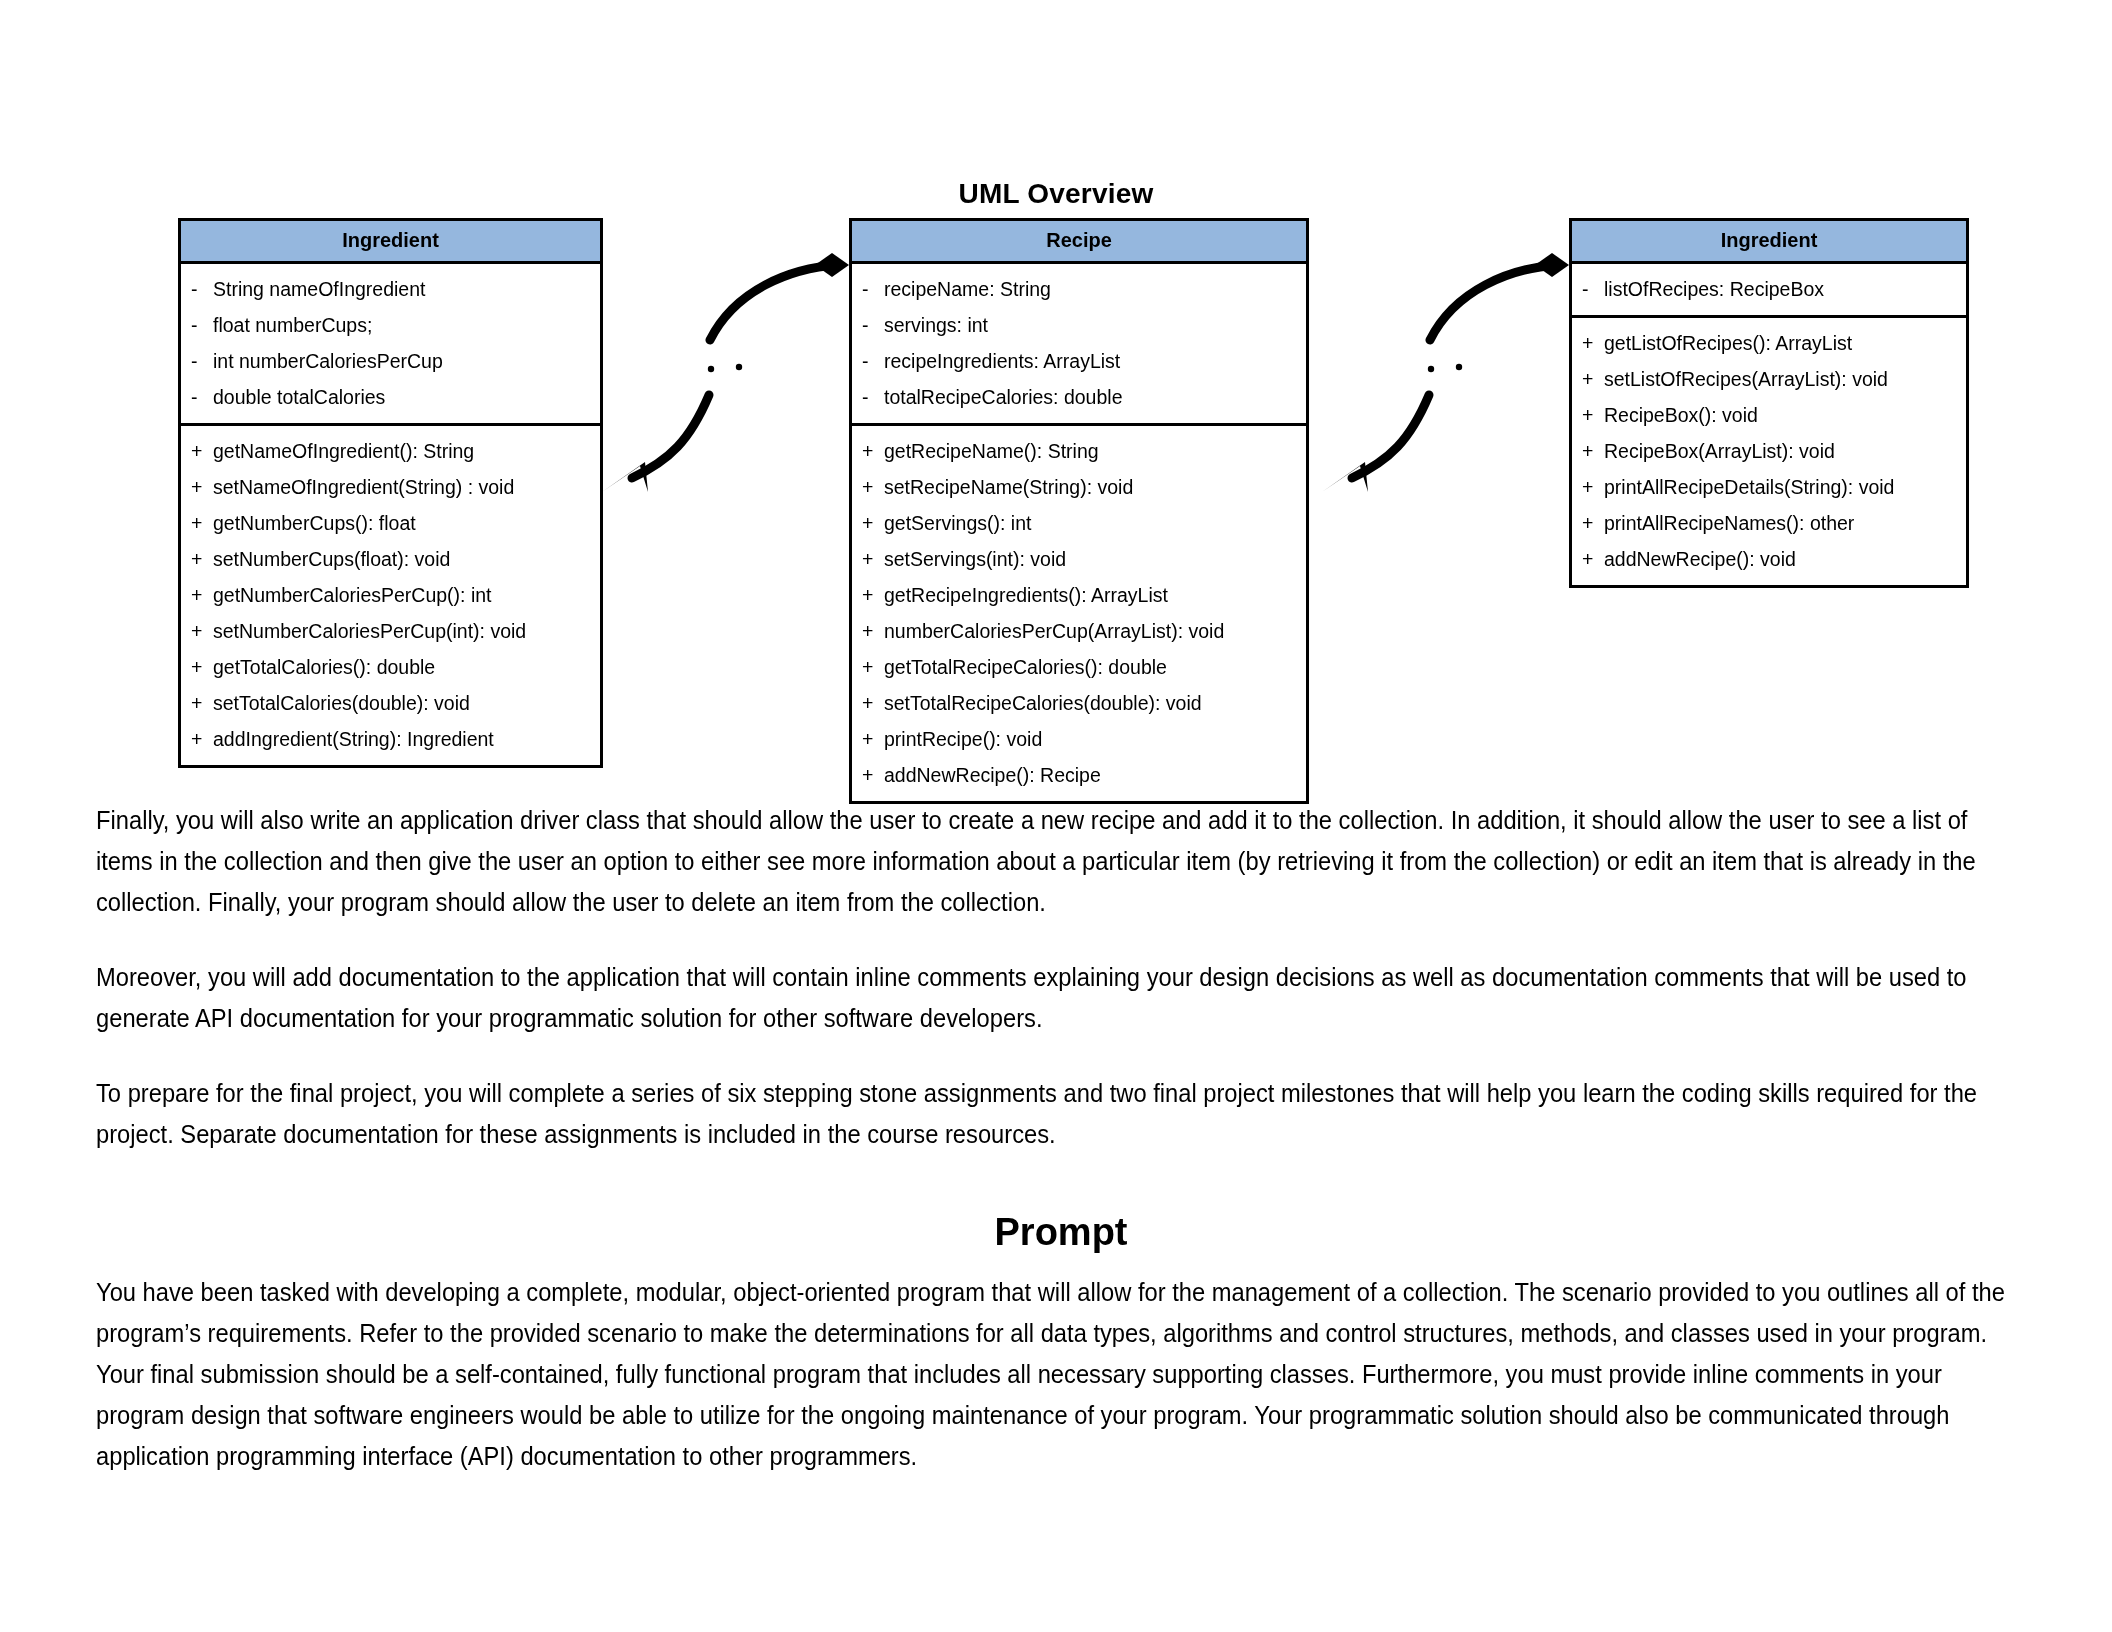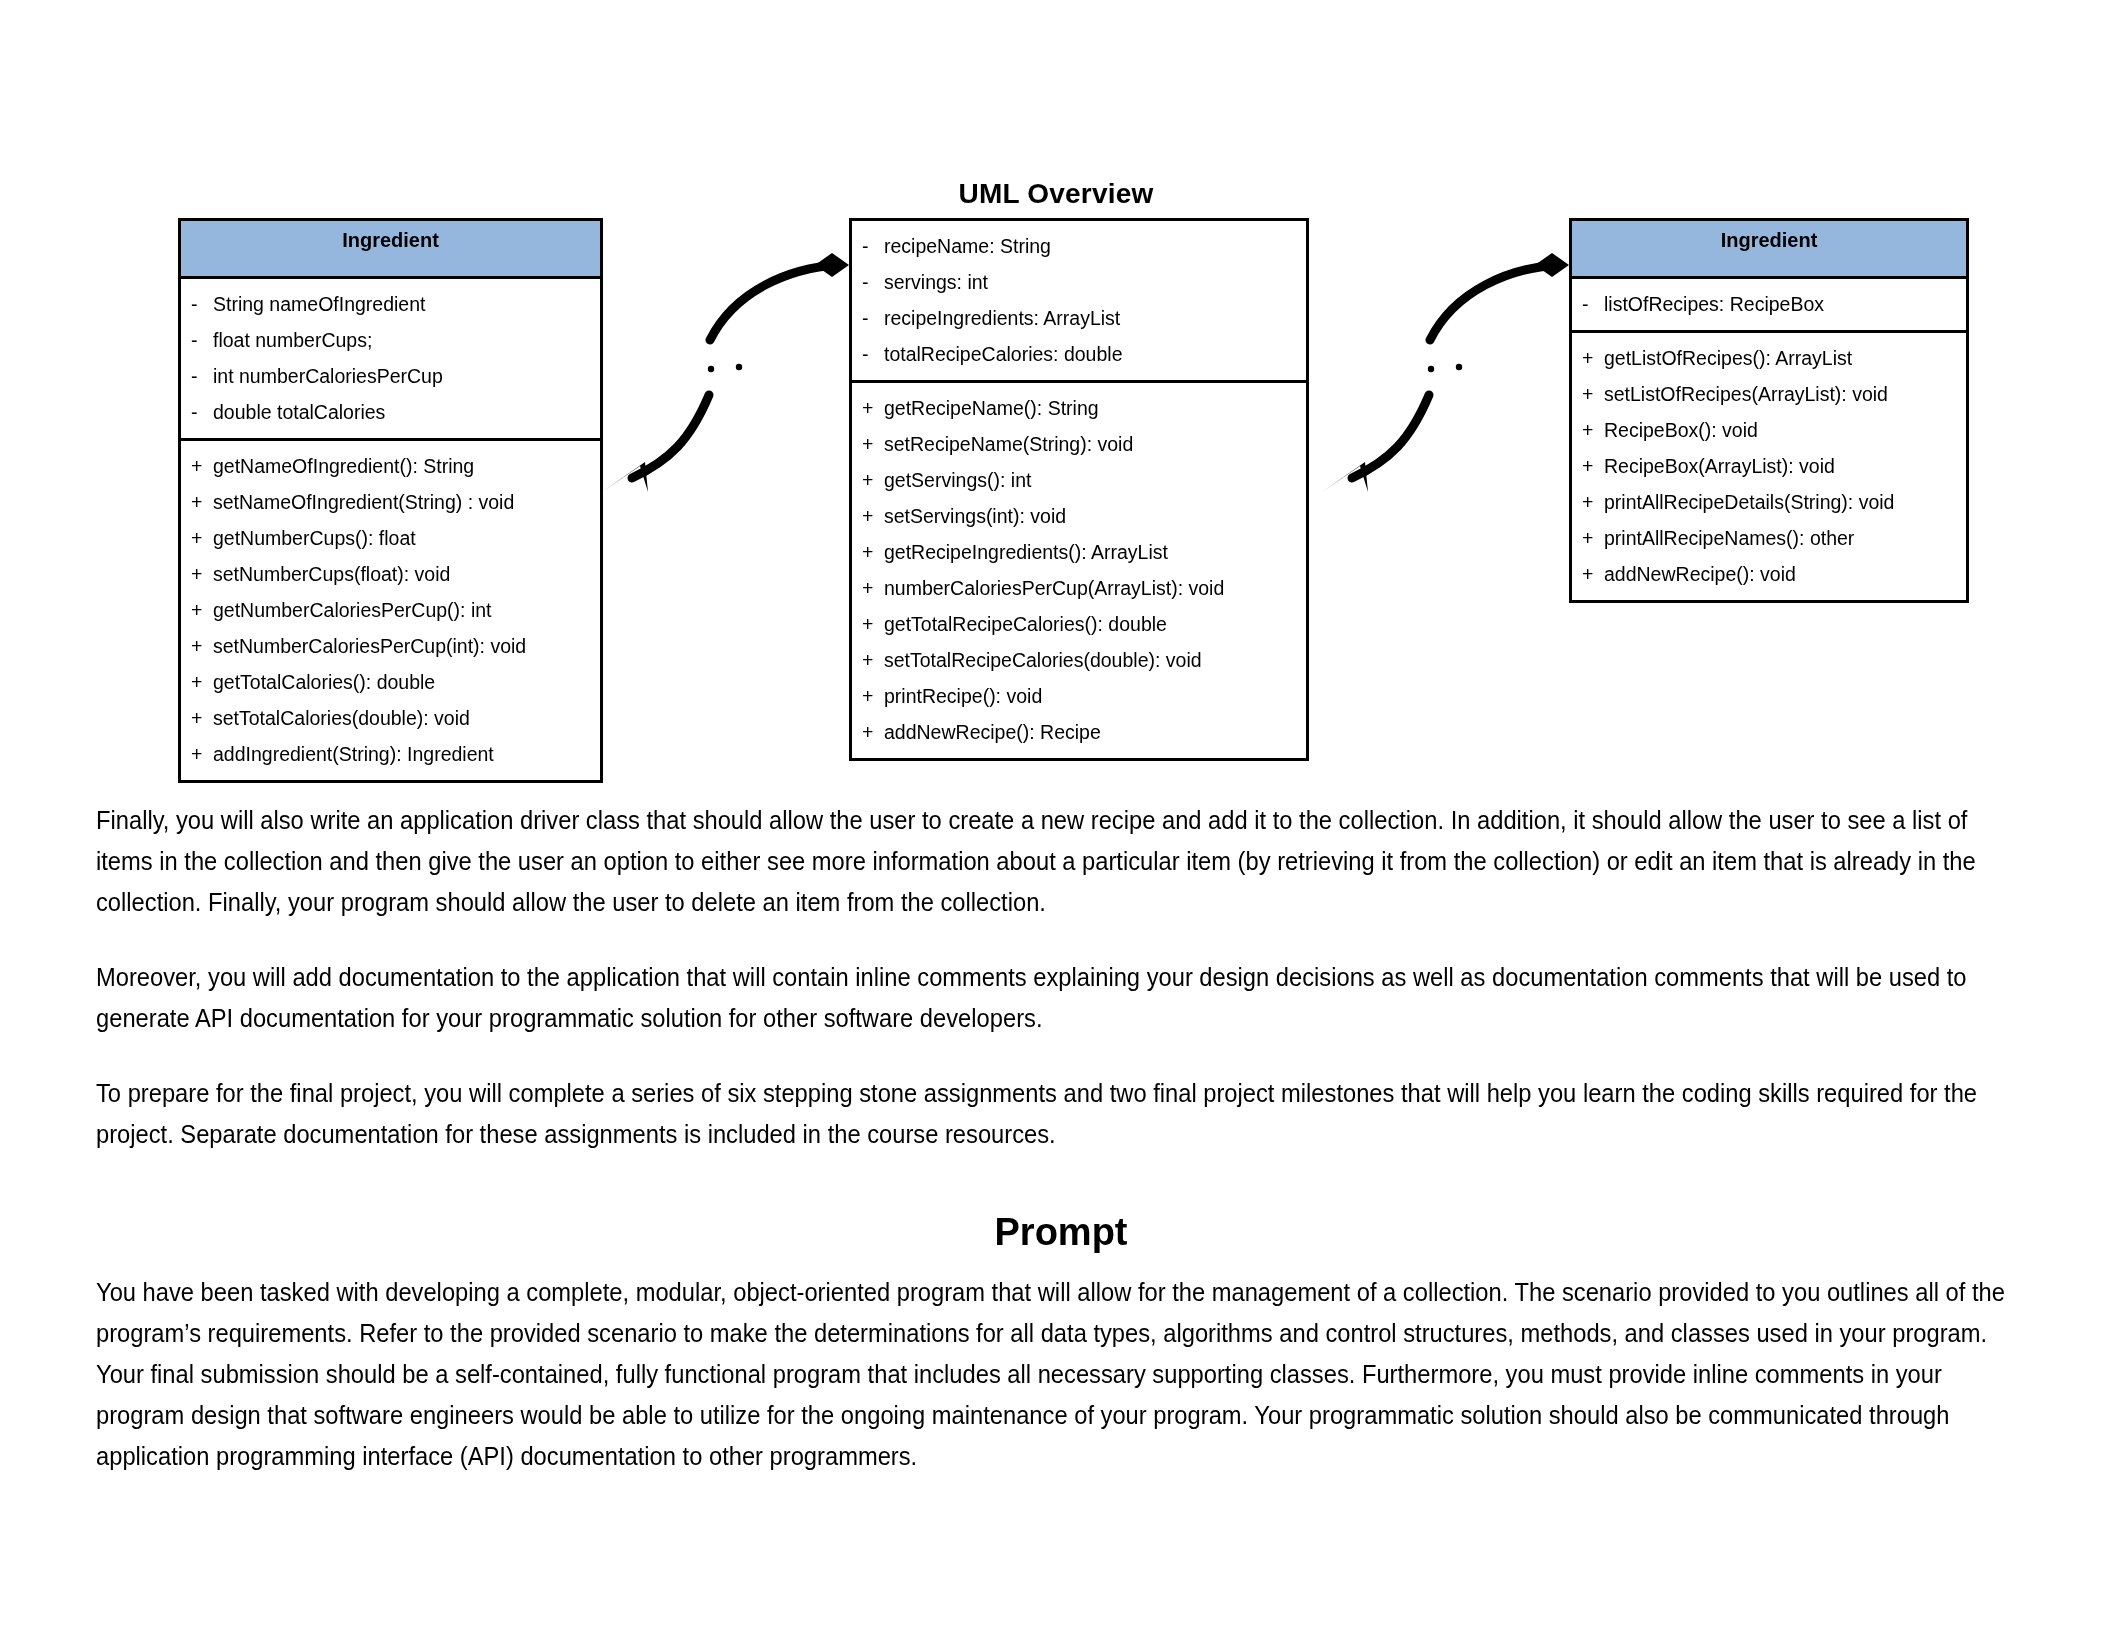--- a/index.html
+++ b/index.html
@@ -41,21 +41,21 @@
     border: 3px solid #000000;
     box-sizing: border-box;
     z-index: 3;
   }
 
   .uml-header {
     background: #95b7de;
     text-align: center;
     font-weight: bold;
     font-size: 20px;
-    padding: 8px 0 24px 0;
+    padding: 8px 0 9px 0;
     border-bottom: 3px solid #000000;
     box-sizing: border-box;
   }
 
   .uml-compartment {
     padding: 7px 0 8px 0;
   }
   .uml-compartment.attrs {
     border-bottom: 3px solid #000000;
   }
@@ -206,20 +206,21 @@
         <span class="uml-sig">setTotalCalories(double): void</span>
       </div>
       <div class="uml-row">
         <span class="uml-vis">+</span>
         <span class="uml-sig">addIngredient(String): Ingredient</span>
       </div>
     </div>
   </div>
 
   <div class="uml-class" id="class-recipe">
+    <div class="uml-header">Recipe</div>
     <div class="uml-compartment attrs">
       <div class="uml-row">
         <span class="uml-vis">-</span>
         <span class="uml-sig">recipeName: String</span>
       </div>
       <div class="uml-row">
         <span class="uml-vis"></span>
         <span class="uml-sig"></span>
       </div>
       <div class="uml-row">

